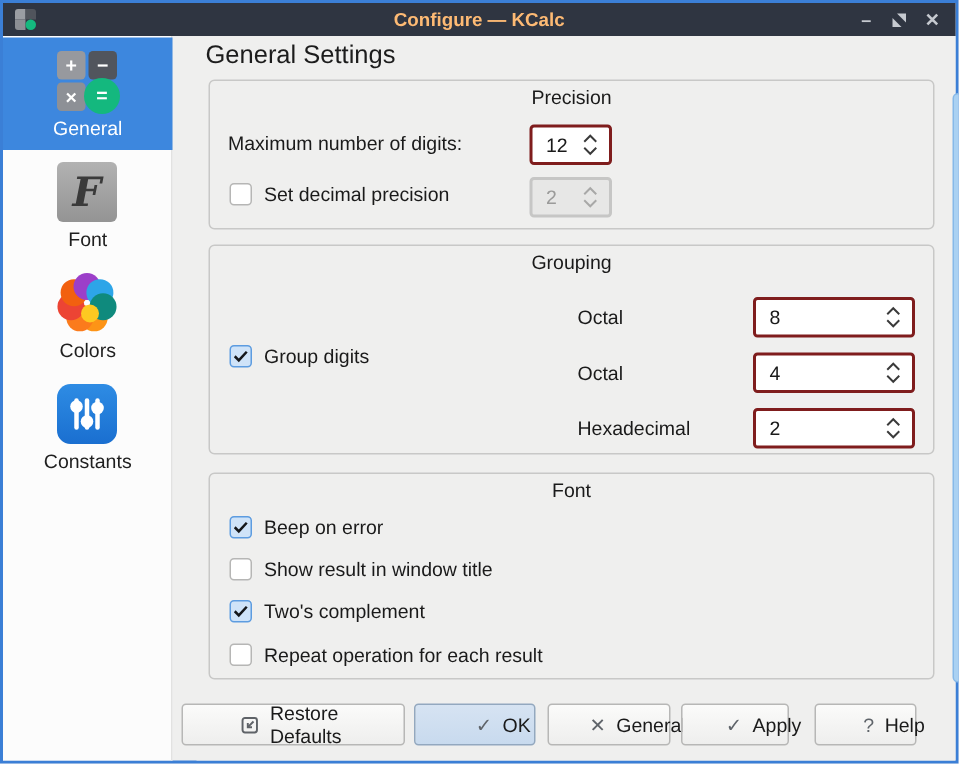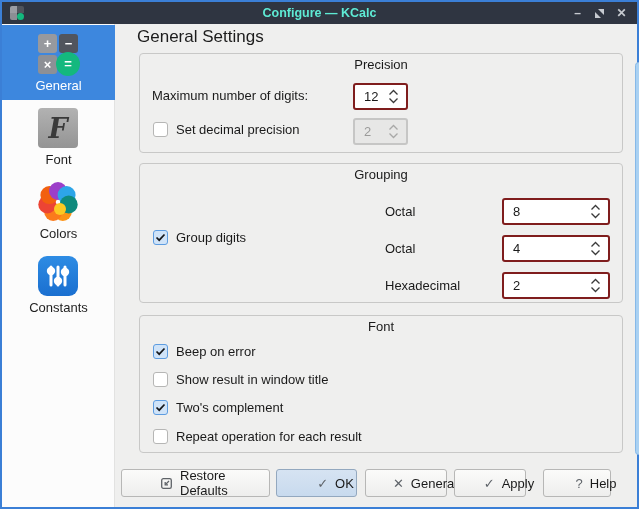--- a/index.html
+++ b/index.html
@@ -9,21 +9,21 @@
     background: #efefee;
     box-shadow: inset 0 0 0 2px #3b7fd6;
   }
   
   .titlebar {
     position: absolute; left: 2px; top: 2px; right: 2px; height: 22px;
     background: #2f3541; display: flex; align-items: center;
   }
   .titlebar .title {
     position: absolute; left: 0; right: 0; text-align: center;
-    color: #5eead4; font-size: 12.5px; font-weight: bold;
+    color: #fdba74; font-size: 12.5px; font-weight: bold;
   }
   .appicon { position: absolute; left: 8px; top: 4px; width: 14px; height: 14px;
     display: grid; grid-template-columns: 7px 7px; grid-template-rows: 7px 7px; }
   .appicon i { display:block; }
   .appicon .t1 { background:#9a9da3; border-radius:2px 0 0 0; }
   .appicon .t2 { background:#50545c; border-radius:0 2px 0 0; }
   .appicon .t3 { background:#8b8e94; border-radius:0 0 0 2px; }
   .appicon .t4 { background:#14b87e; border-radius:50%; }
   .wincontrols { position: absolute; right: 9px; top: 0; height: 22px;
     display: flex; align-items: center; gap: 9px; color: #c6cad0; }

